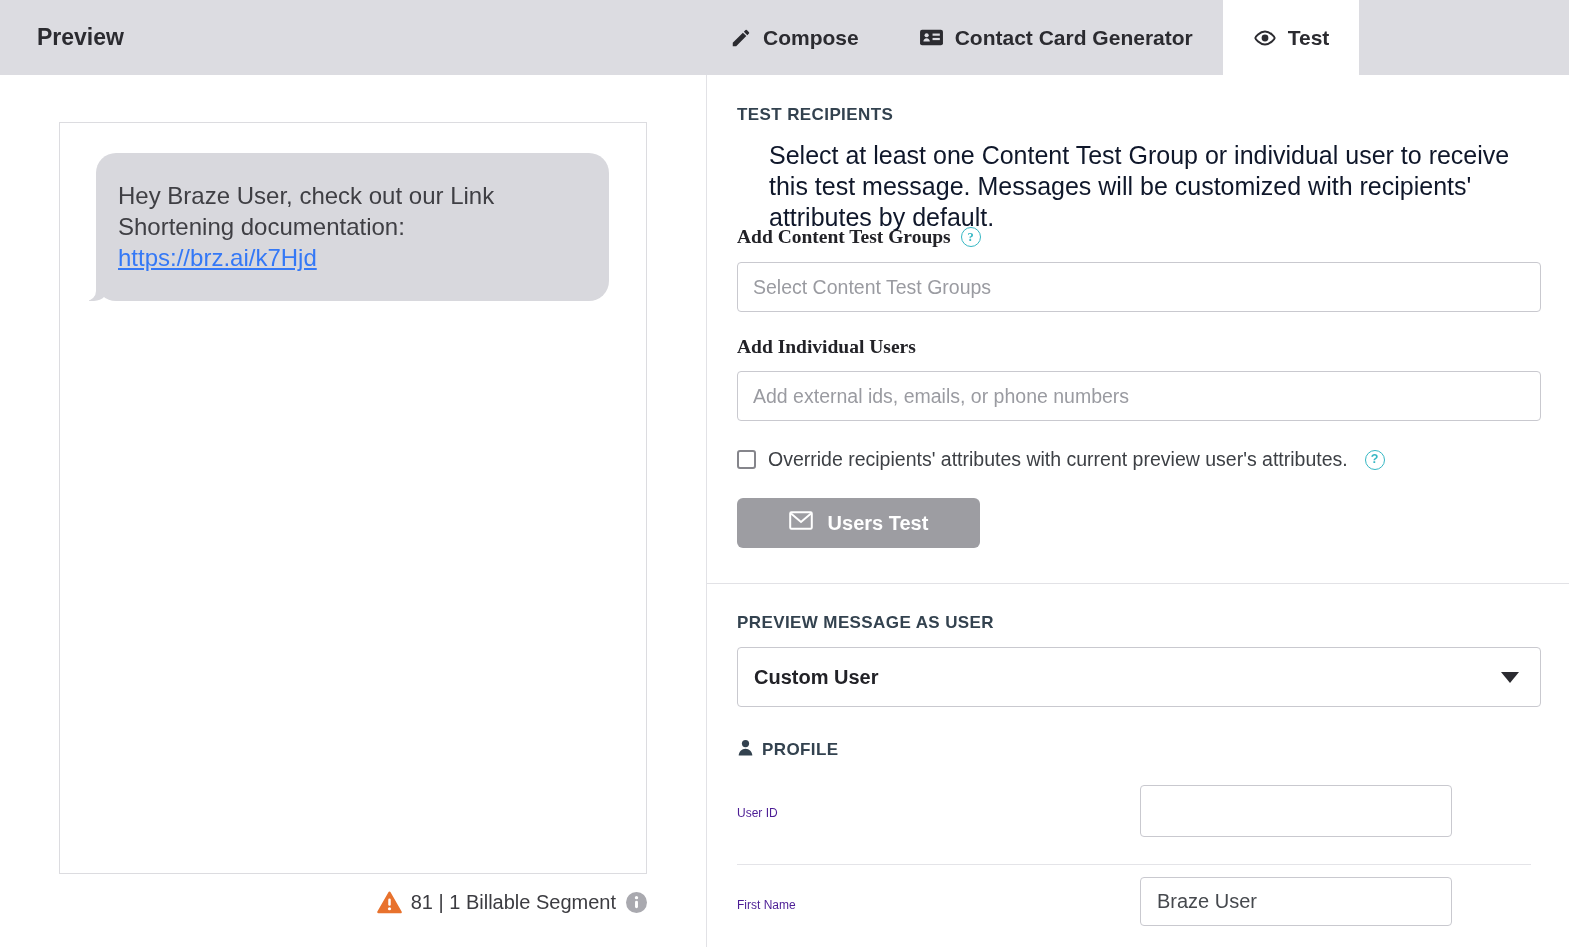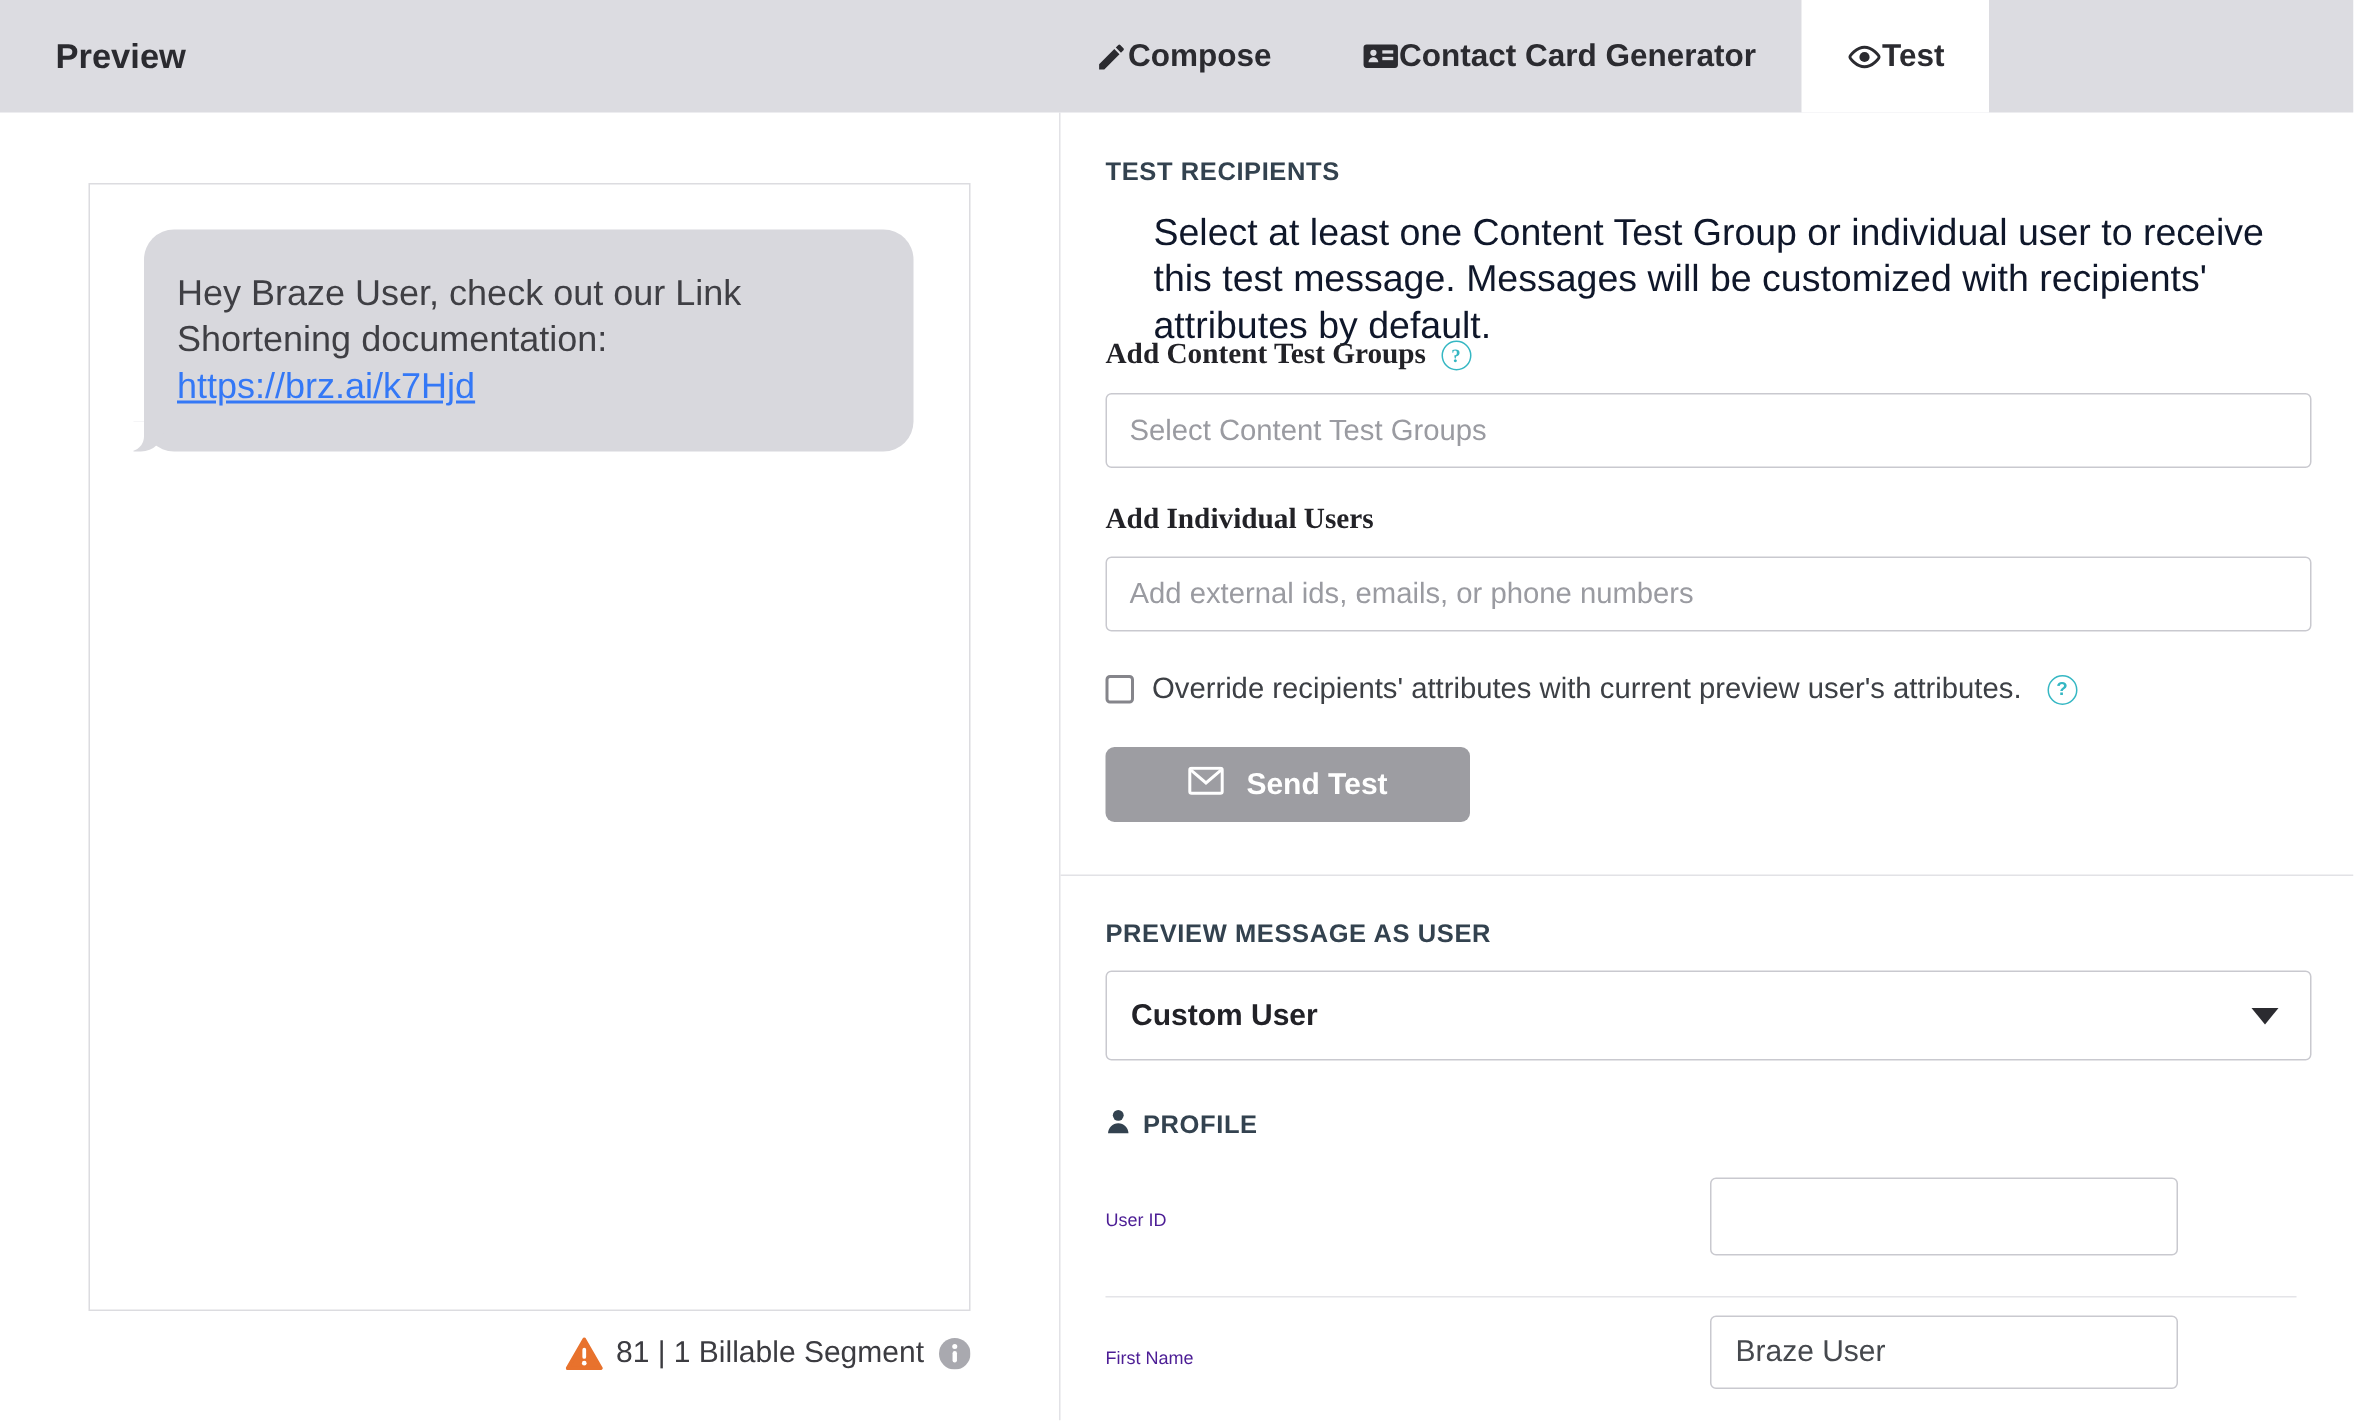--- a/index.html
+++ b/index.html
@@ -5,21 +5,21 @@
   * { margin:0; padding:0; box-sizing:border-box; }
   html,body { width:1569px; height:947px; background:#fff; overflow:hidden;
     font-family:"Liberation Sans", sans-serif; }
   .page { position:relative; width:1569px; height:947px; }
 
   
   .header { position:absolute; top:0; left:0; width:1569px; height:75px; background:#dcdce1; }
   .header-title { position:absolute; left:37px; top:0; line-height:75px;
     font-size:23px; font-weight:bold; color:#2b2b30; }
   .tabs { position:absolute; left:700px; top:0; height:75px; display:flex; }
-  .tab { display:flex; align-items:center; padding:0 30px;
+  .tab { display:flex; align-items:center; gap:11px; padding:0 30px;
     font-size:21px; font-weight:bold; color:#2b2b30; cursor:pointer; }
   .tab.active { background:#fff; }
   .tab svg { display:block; }
 
   
   .device-panel { position:absolute; left:59px; top:122px; width:588px; height:752px;
     background:#fff; border:1px solid #dcdce0; }
   .bubble { position:absolute; left:36px; top:30px; width:513px; height:148px;
     background:#d8d8dd; border-radius:20px; padding:27px 22px;
     font-size:24px; line-height:31px; color:#3f3f44; }
@@ -171,21 +171,21 @@
     <span class="q-icon">?</span>
   </div>
 
   <button class="send-btn">
     <span>
       <svg width="24" height="19" viewBox="0 0 24 19">
         <rect x="1.2" y="1.2" width="21.6" height="16.6" rx="1.2" fill="none" stroke="#fff" stroke-width="2"></rect>
         <path d="M2 2.4 12 11 22 2.4" fill="none" stroke="#fff" stroke-width="2"></path>
       </svg>
     </span>
-    <span>Send Test</span>
+    <span>Users Test</span>
   </button>
 
   <div class="hdivider"></div>
 
   <div class="section-heading" style="left:737px; top:613px;">PREVIEW MESSAGE AS USER</div>
   <div class="select-box">
     <span>Custom User</span>
     <span class="caret-down"></span>
   </div>
 

